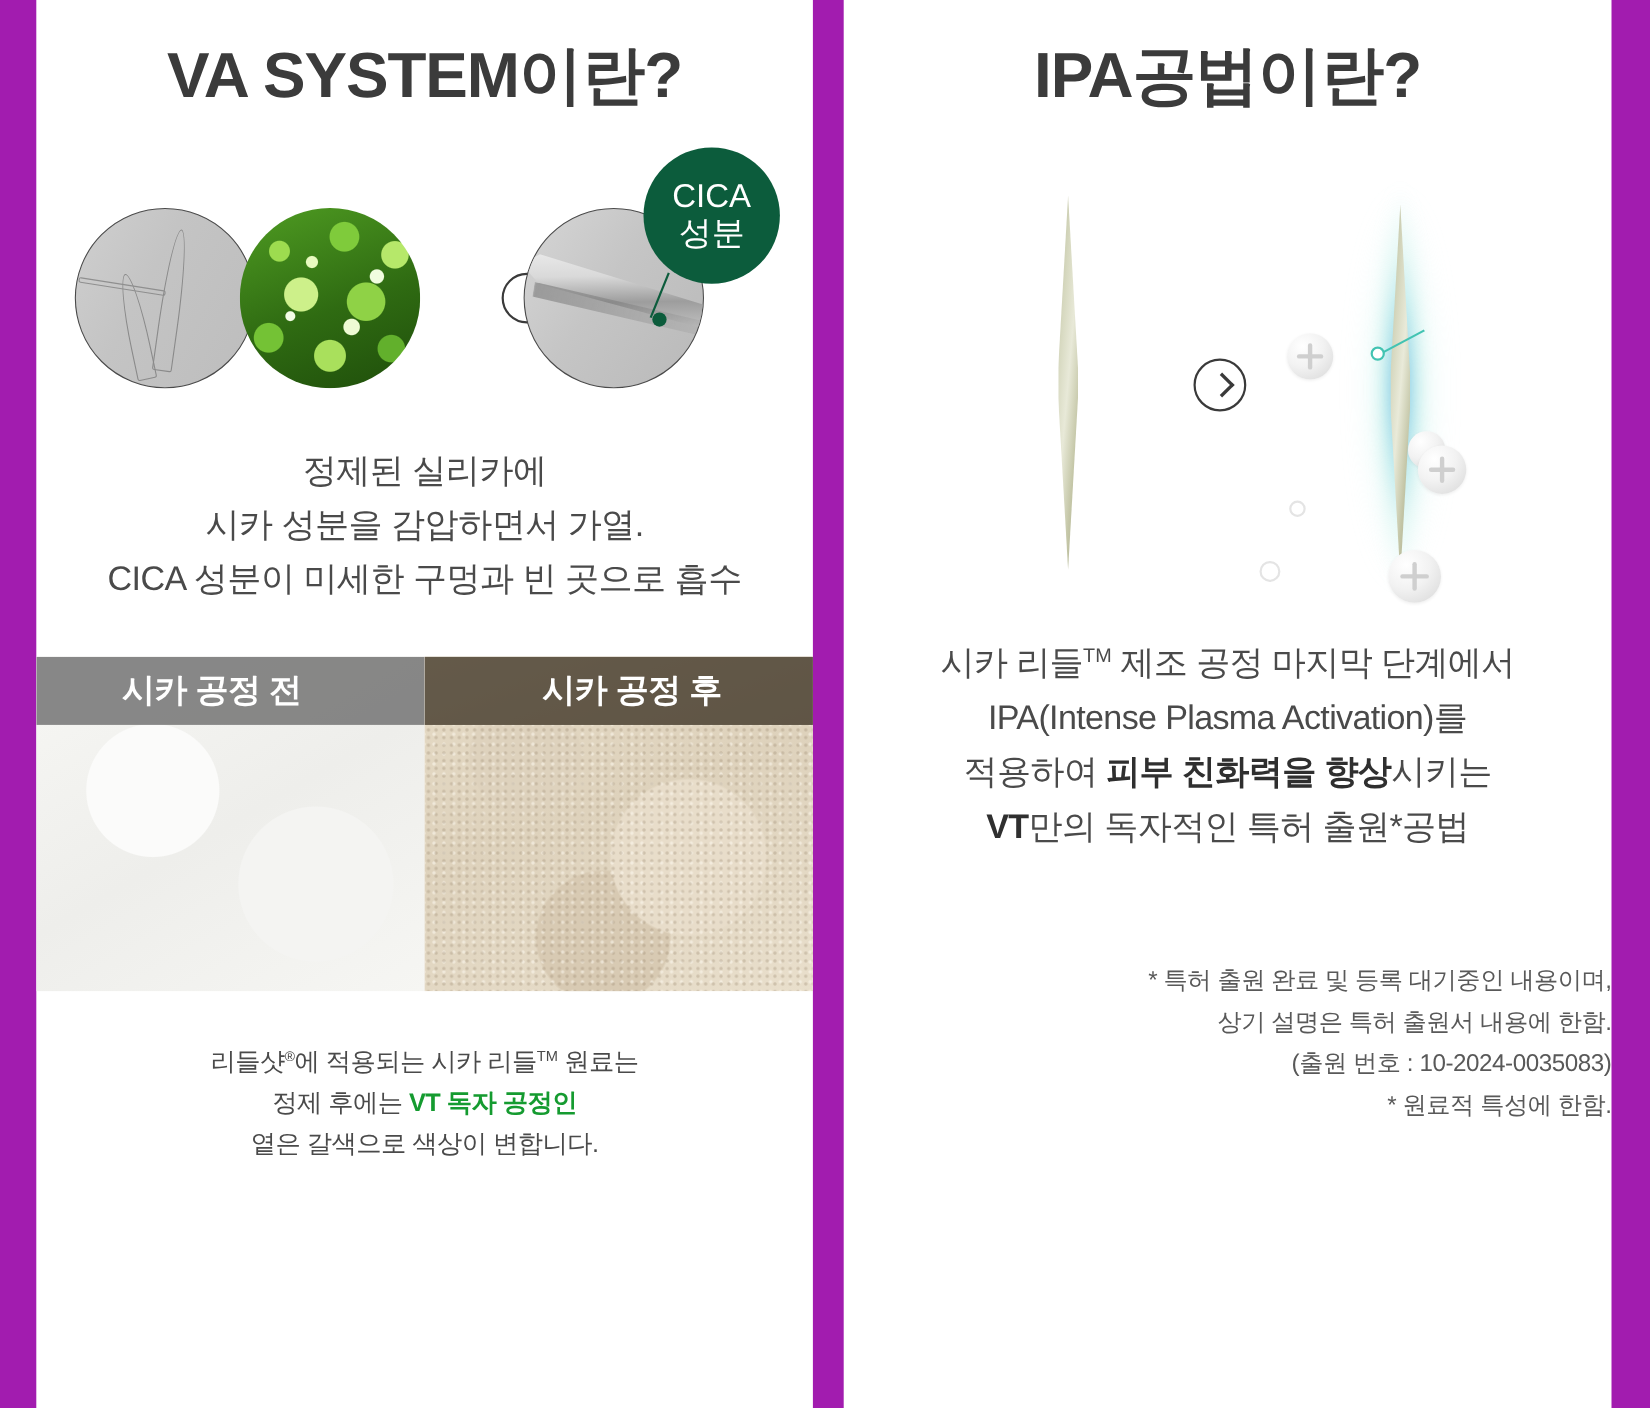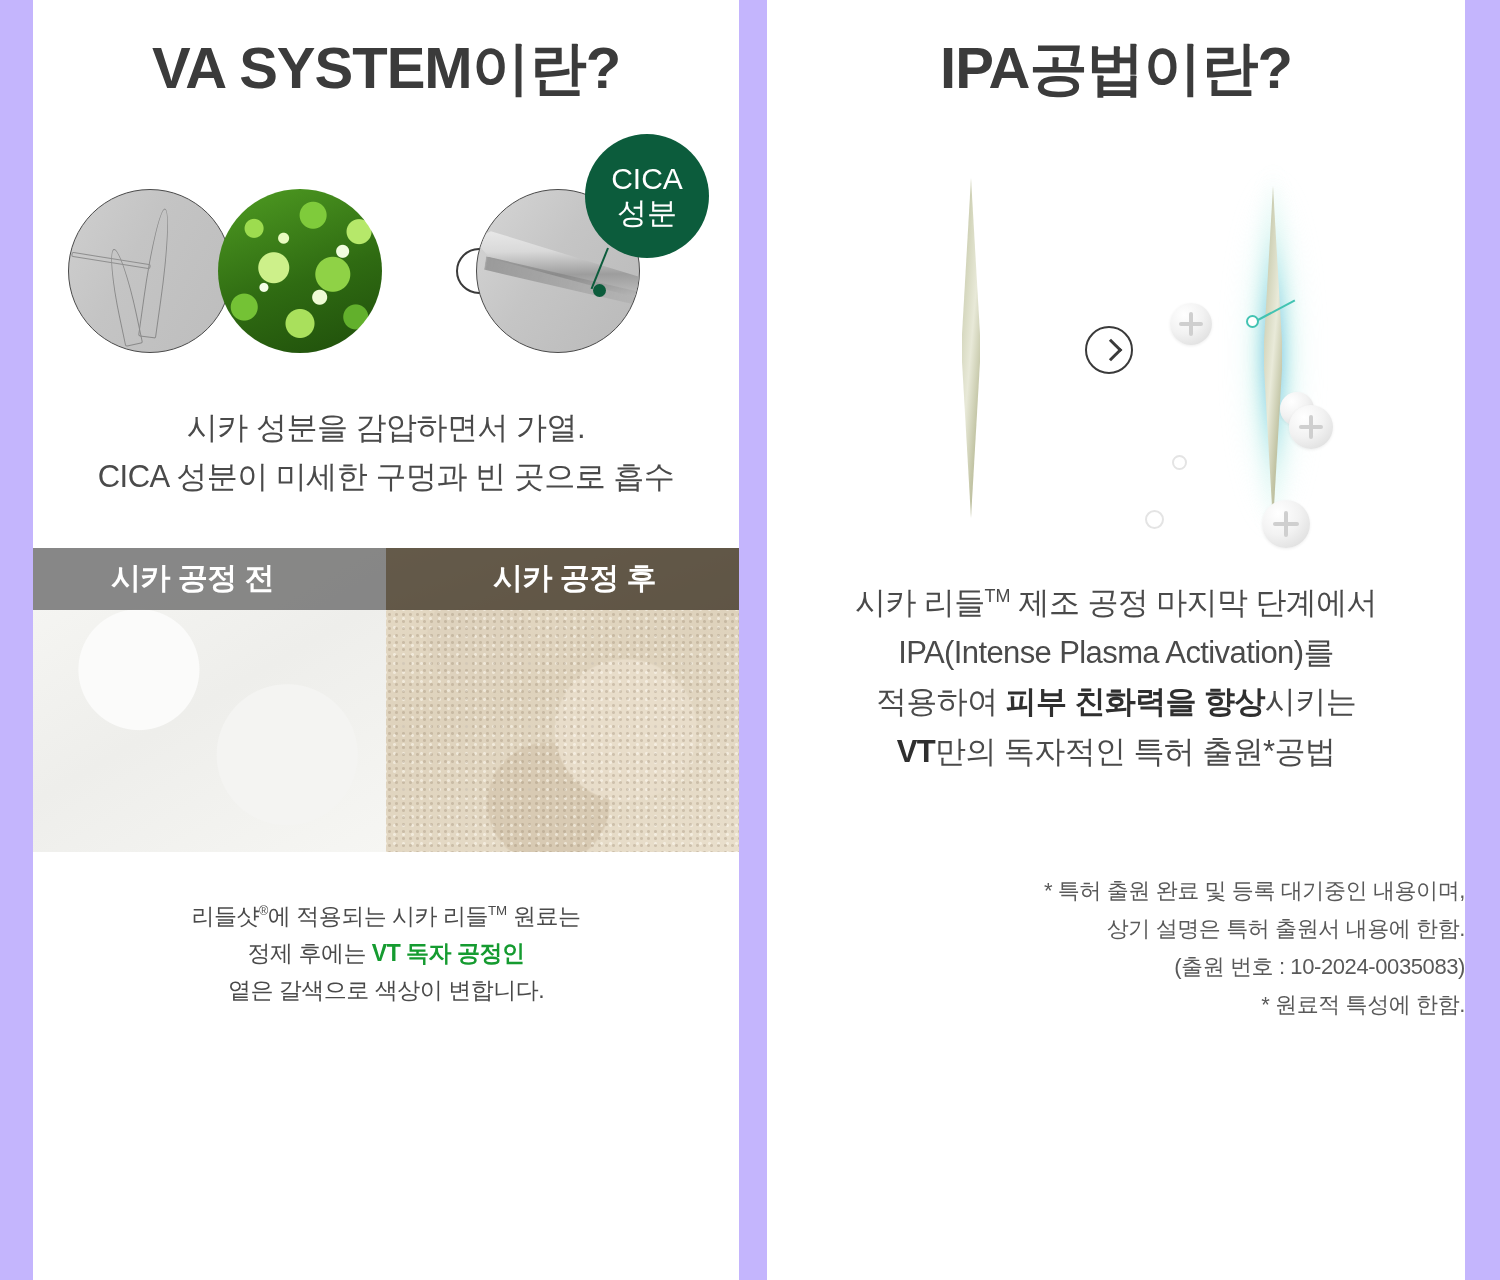--- a/index.html
+++ b/index.html
@@ -5,21 +5,21 @@
   * { box-sizing: border-box; margin:0; padding:0; }
   html,body{
     width:1500px; height:1280px;
     background:#e9e9e9;
     font-family:"Liberation Sans","DejaVu Sans",sans-serif;
     overflow:hidden;
   }
   #root{
     position:relative;
     width:1500px; height:1280px;
-    background:#c4b5fd;
+    background:#a21caf;
   }
   
   .panel{
     position:absolute;
     top:0;
     height:1280px;
     background:#ffffff;
     overflow:hidden;
   }
   #panel-left  { left:33px;  width:706px; }
@@ -412,20 +412,21 @@
 
       <div id="cica-pointer"></div>
       <div id="cica-dot"></div>
       <div id="cica-badge">
         <span>CICA</span>
         <span>성분</span>
       </div>
     </div>
 
     <div id="desc-left">
+      <div>정제된 실리카에</div>
       <div>시카 성분을 감압하면서 가열.</div>
       <div>CICA 성분이 미세한 구멍과 빈 곳으로 흡수</div>
     </div>
 
     <div id="compare">
       <div class="compare-half" id="half-before">
         <div class="compare-label" id="label-before">시카 공정 전</div>
       </div>
       <div class="compare-half" id="half-after">
         <div class="grain-top"></div>

